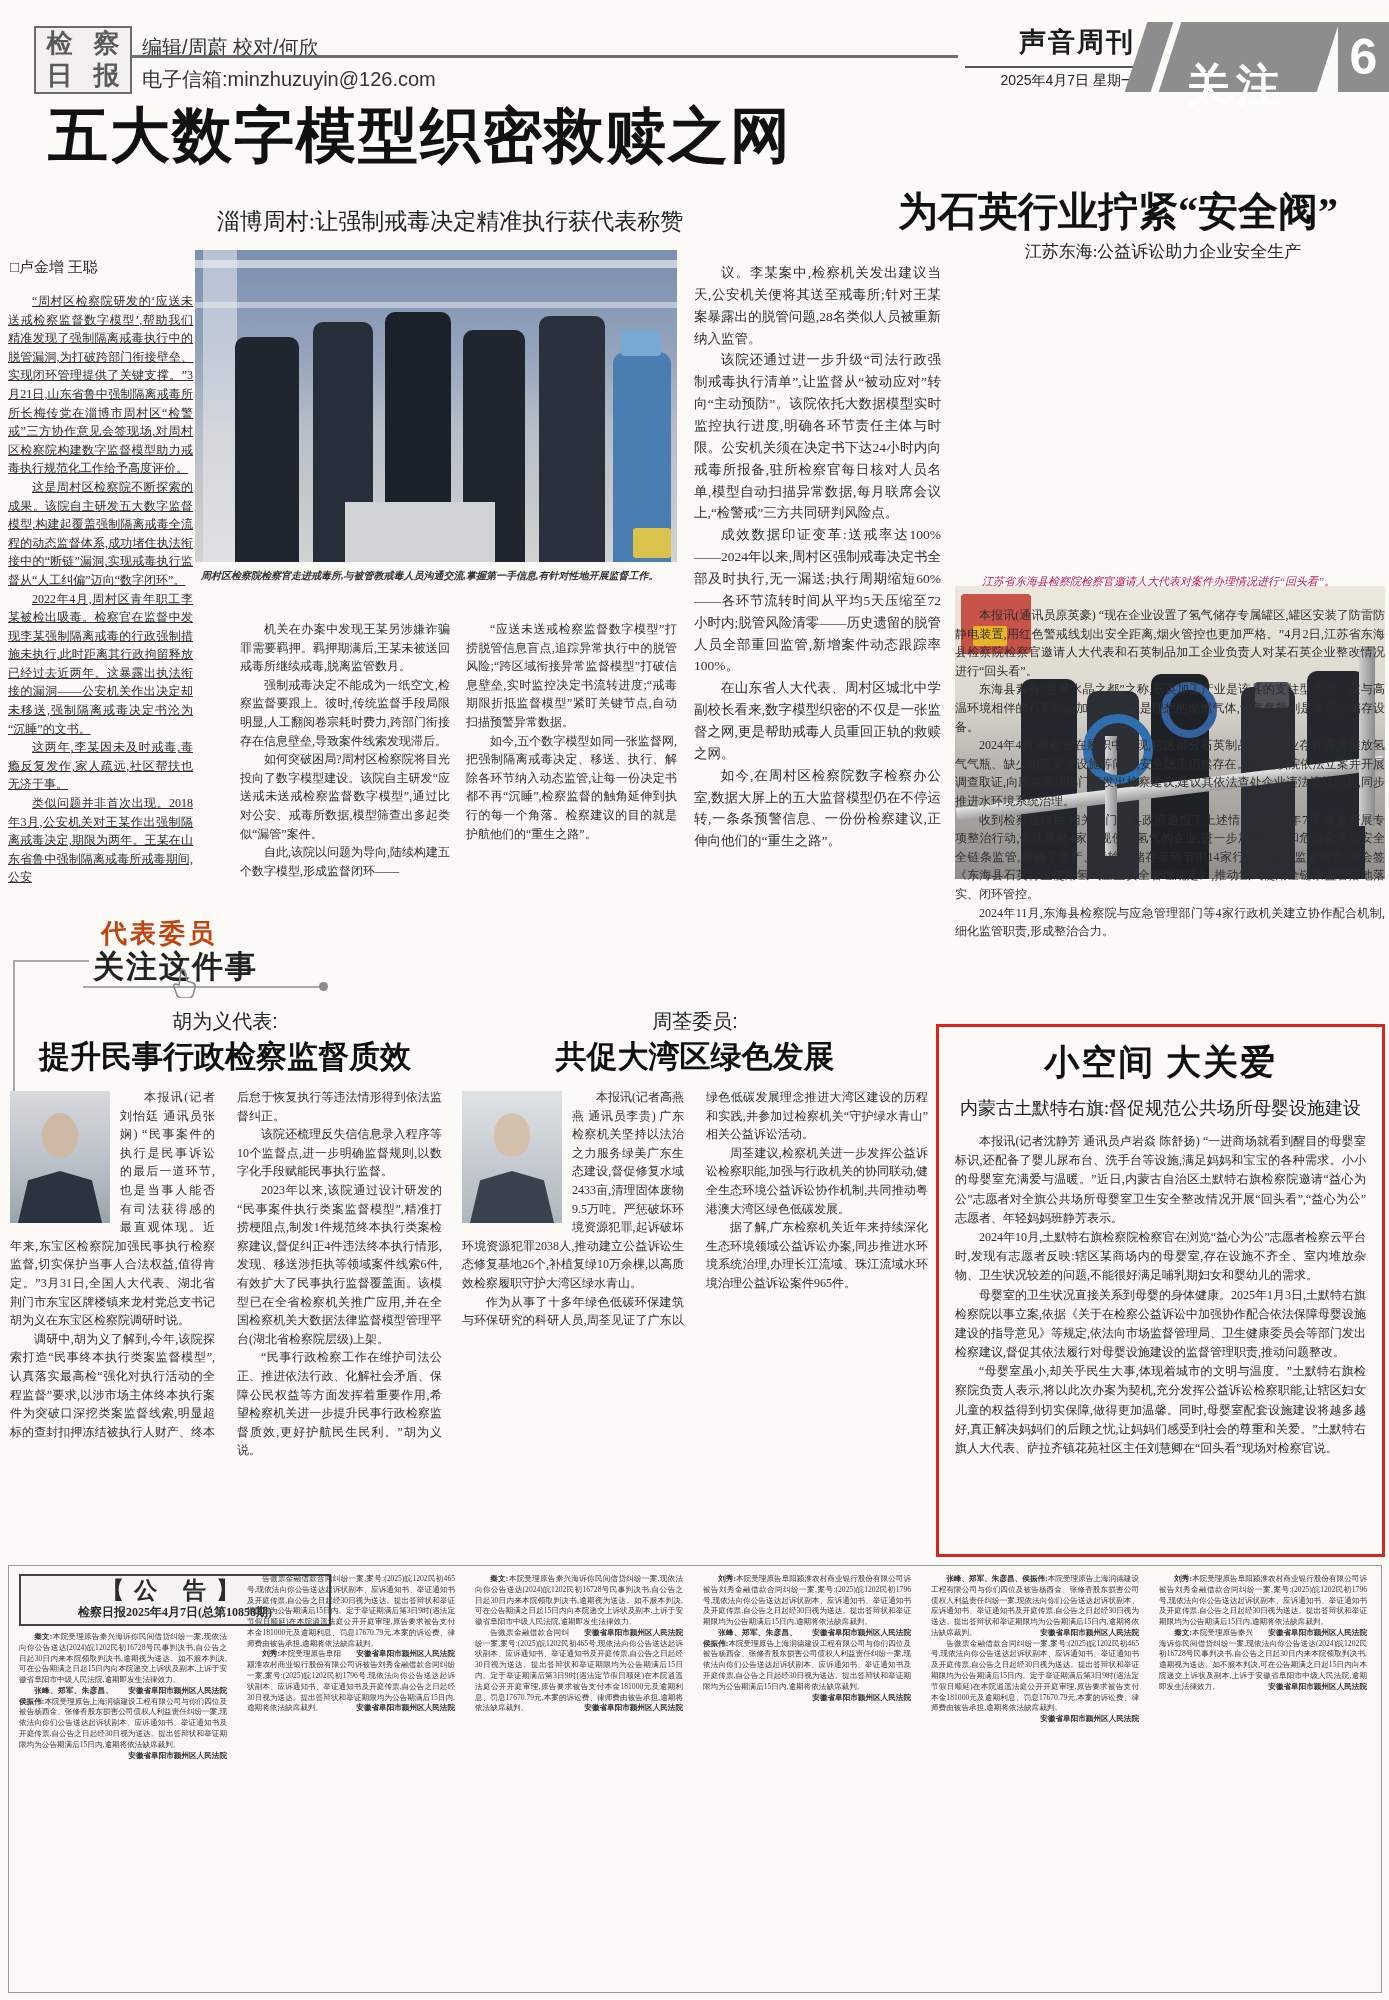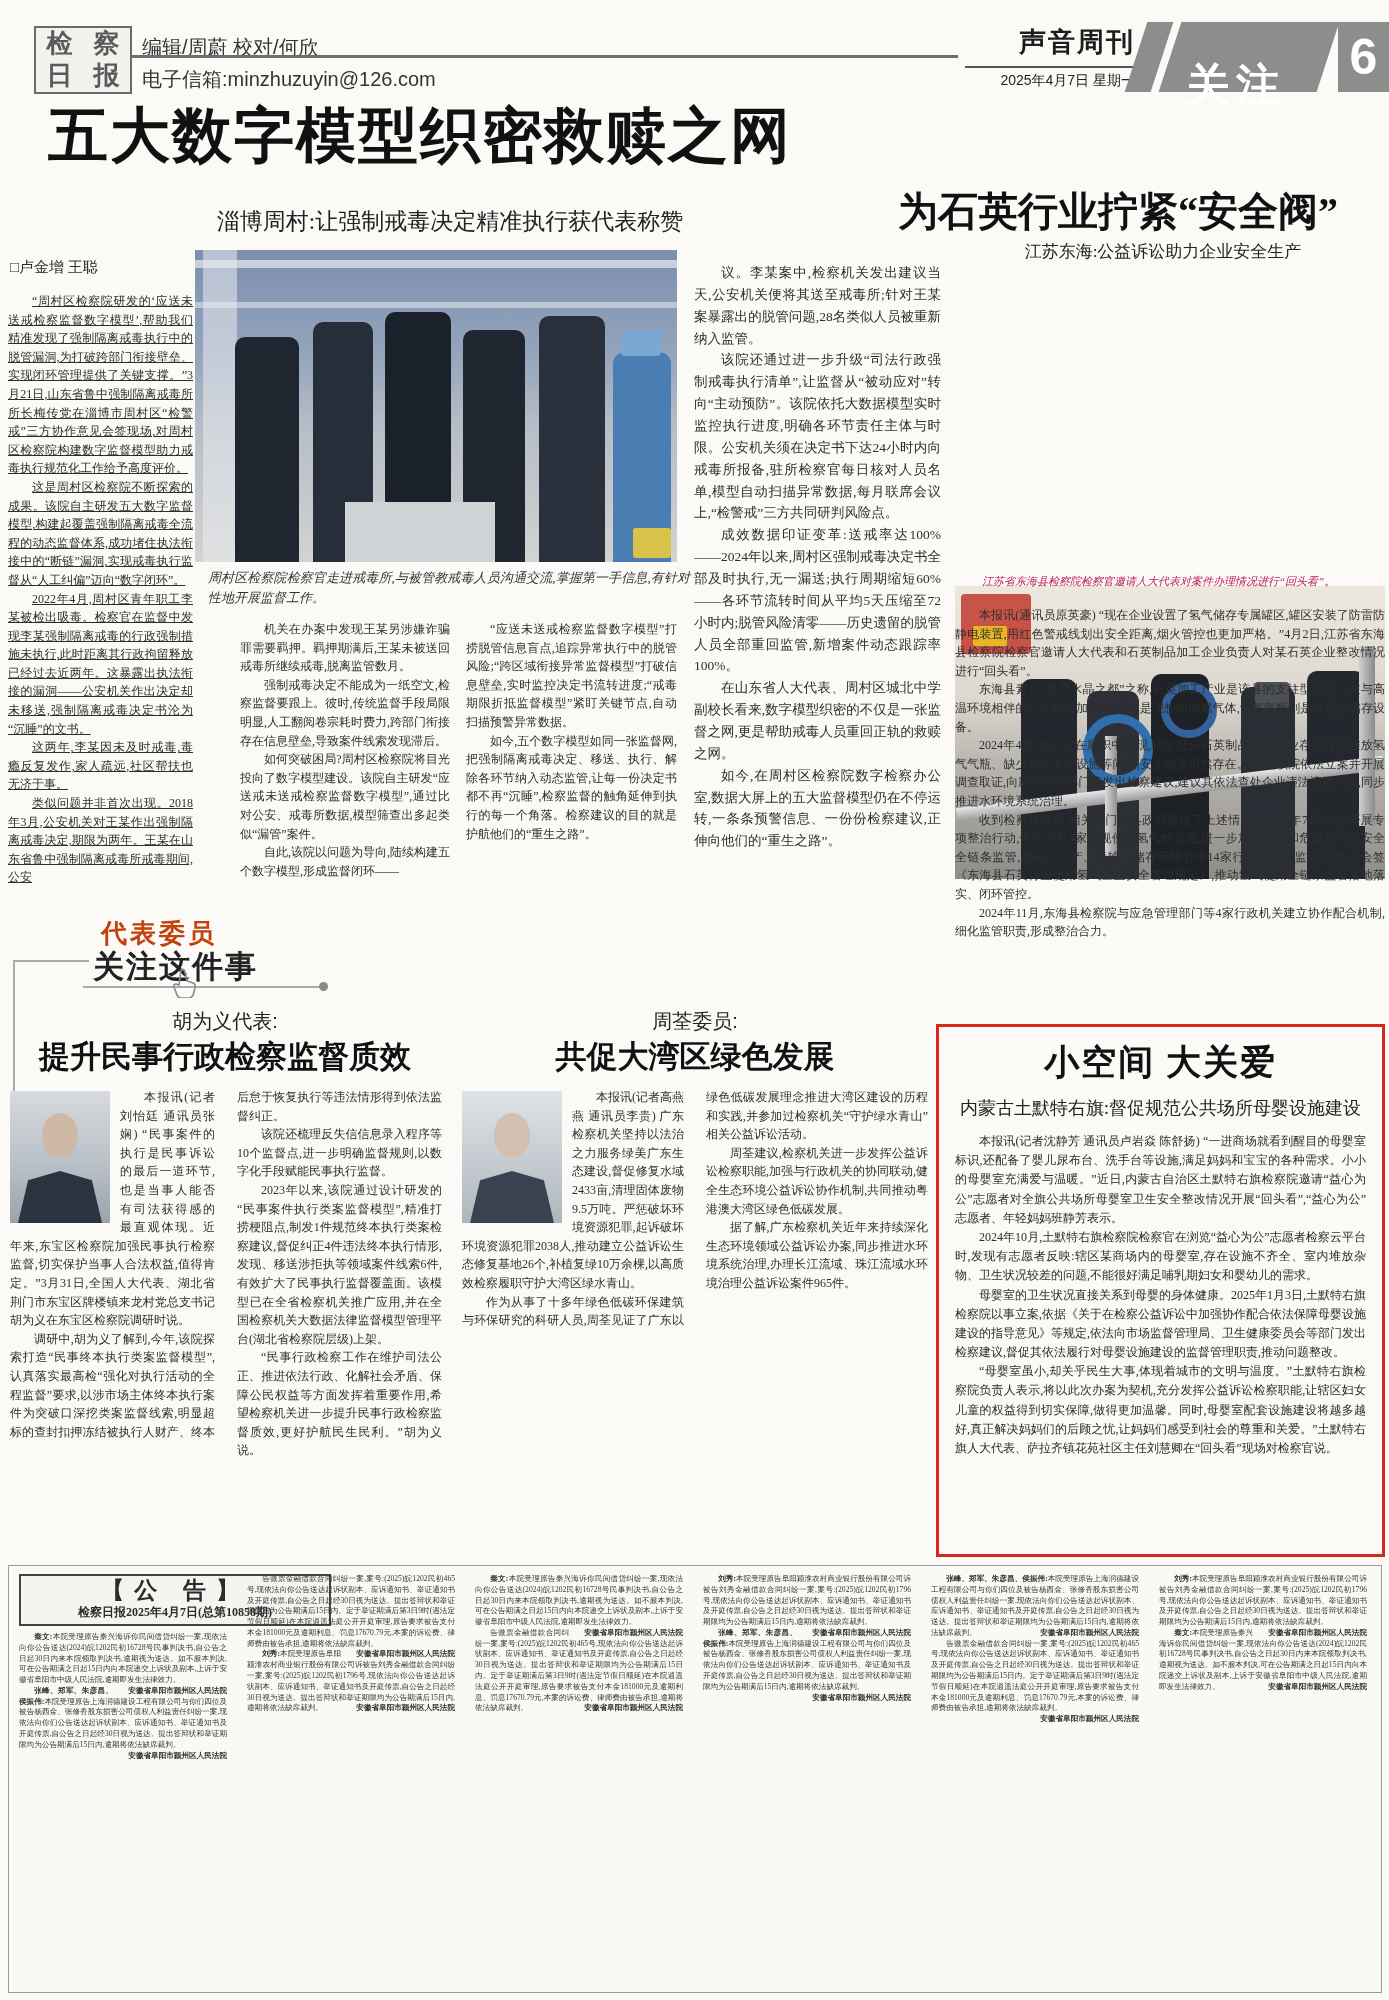--- a/index.html
+++ b/index.html
@@ -26,21 +26,21 @@
   #pageno{left:1338px;top:22px;width:51px;height:70px;background:#8d8d8d;color:#fff;font-weight:bold;
           font-size:50px;line-height:70px;text-align:center;font-family:"Liberation Sans",sans-serif;}
   
   #lead-hl{left:48px;top:96px;width:800px;font-size:60px;font-weight:bold;letter-spacing:2px;color:#111;
            white-space:nowrap;}
   #lead-sub{left:60px;top:206px;width:780px;font-size:23px;text-align:center;color:#222;}
   #lead-by{left:10px;top:258px;width:185px;font-size:15px;}
   .bodycol{font-size:12px;line-height:1.55;color:#2e2e2e;}
   #lead-c1{left:8px;top:292px;width:185px;height:614px;text-decoration:underline;}
   #mainphoto{left:195px;top:250px;width:482px;height:312px;}
-  #lead-cap{left:208px;top:568px;width:482px;font-size:13px;line-height:1.5;color:#333;}
+  #lead-cap{left:201px;top:568px;width:482px;font-size:10px;line-height:1.5;color:#333;font-weight:bold;}
   #lead-c2{left:240px;top:620px;width:210px;height:286px;}
   #lead-c3{left:466px;top:620px;width:211px;height:286px;}
   #lead-c4{left:694px;top:262px;width:247px;height:748px;font-size:13.5px;line-height:1.62;}
   
   #q-hl{left:898px;top:184px;width:488px;font-size:40px;font-weight:bold;color:#111;white-space:nowrap;}
   #q-sub{left:940px;top:240px;width:446px;font-size:17px;text-align:center;color:#222;}
   #qphoto{left:955px;top:274px;width:430px;height:293px;}
   #q-cap{left:982px;top:574px;width:430px;font-size:11px;color:#be185d;}
   #q-body{left:955px;top:606px;width:430px;height:412px;}
   

